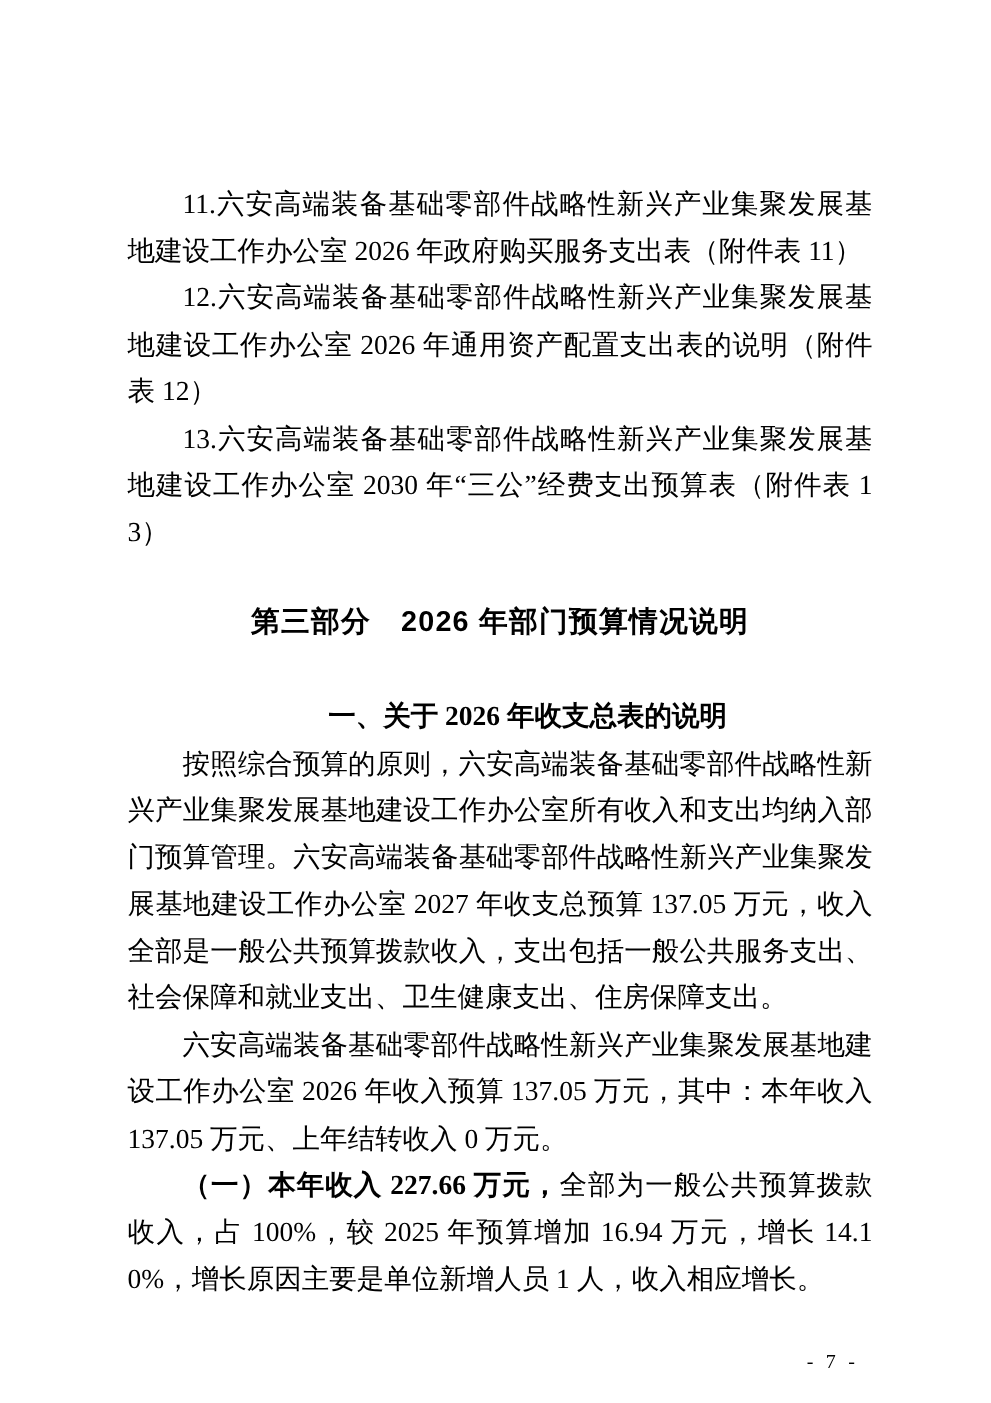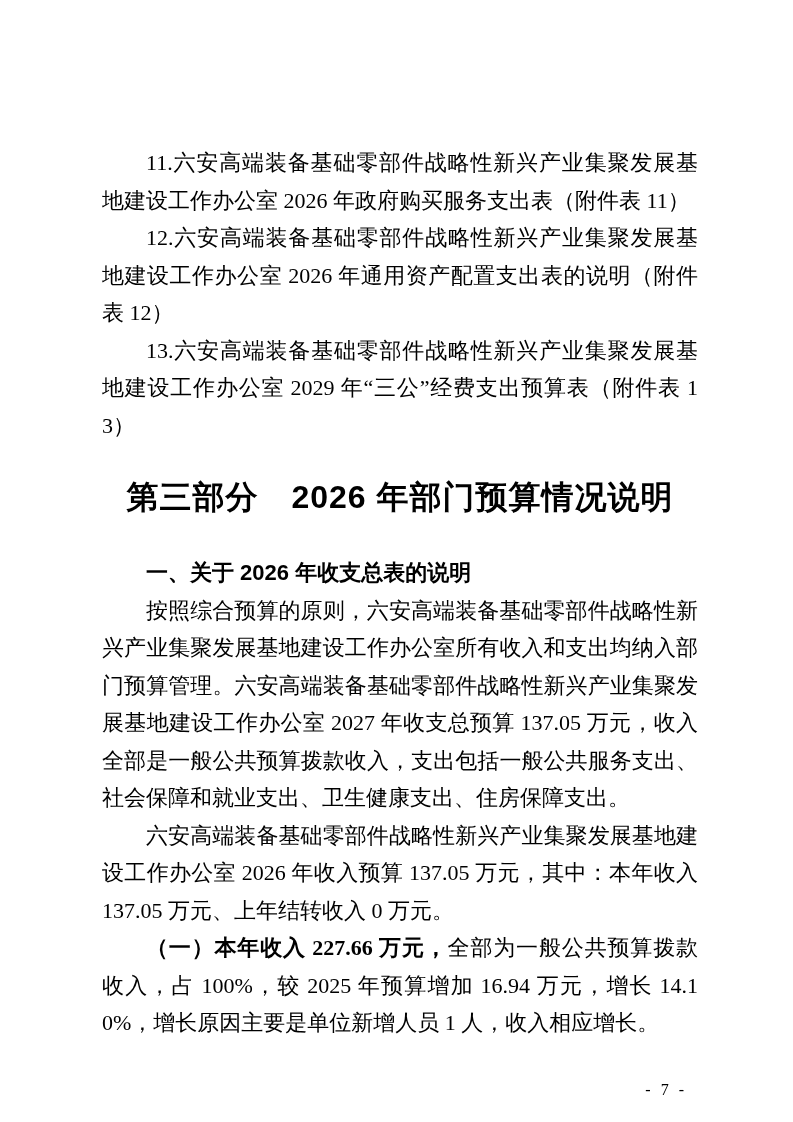--- a/index.html
+++ b/index.html
@@ -29,33 +29,33 @@
     word-break: break-all;
   }
   .attachment-item {
     margin: 0;
     text-indent: 2em;
   }
   .section-title {
     margin: 33px 0 37px 0;
     font-family: "Liberation Sans", "DejaVu Sans", sans-serif;
     font-weight: bold;
-    font-size: 32px;
+    font-size: 23px;
     line-height: 40px;
     text-align: center;
     text-indent: 0;
     letter-spacing: 1px;
   }
   .sub-heading {
     margin: 0;
-    font-family: Liberation Sans, sans-serif;
+    font-family: Liberation Serif, serif;
     font-weight: bold;
     font-size: 22px;
     text-indent: 2em;
-    text-align: left;
+    text-align: center;
   }
   .body-paragraph {
     margin: 0;
     text-indent: 2em;
   }
   .lead-bold {
     font-weight: bold;
   }
   .page-footer {
     position: absolute;
@@ -68,21 +68,21 @@
   }
 </style>
 </head>
 <body>
 
 <div class="page">
   <div class="content">
 
     <p class="attachment-item">11.六安高端装备基础零部件战略性新兴产业集聚发展基地建设工作办公室 2026 年政府购买服务支出表（附件表 11）</p>
     <p class="attachment-item">12.六安高端装备基础零部件战略性新兴产业集聚发展基地建设工作办公室 2026 年通用资产配置支出表的说明（附件表 12）</p>
-    <p class="attachment-item">13.六安高端装备基础零部件战略性新兴产业集聚发展基地建设工作办公室 2029 年“三公”经费支出预算表（附件表 13）</p>
+    <p class="attachment-item">13.六安高端装备基础零部件战略性新兴产业集聚发展基地建设工作办公室 2030 年“三公”经费支出预算表（附件表 13）</p>
 
     <h1 class="section-title">第三部分　2026 年部门预算情况说明</h1>
 
     <h2 class="sub-heading">一、关于 2026 年收支总表的说明</h2>
     <p class="body-paragraph">按照综合预算的原则，六安高端装备基础零部件战略性新兴产业集聚发展基地建设工作办公室所有收入和支出均纳入部门预算管理。六安高端装备基础零部件战略性新兴产业集聚发展基地建设工作办公室 2027 年收支总预算 137.05 万元，收入全部是一般公共预算拨款收入，支出包括一般公共服务支出、社会保障和就业支出、卫生健康支出、住房保障支出。</p>
 
     <p class="body-paragraph">六安高端装备基础零部件战略性新兴产业集聚发展基地建设工作办公室 2026 年收入预算 137.05 万元，其中：本年收入 137.05 万元、上年结转收入 0 万元。</p>
 
     <p class="body-paragraph">
       <span class="lead-bold">（一）本年收入 227.66 万元，</span><span>全部为一般公共预算拨款收入，占 100%，较 2025 年预算增加 16.94 万元，增长 14.10%，增长原因主要是单位新增人员 1 人，收入相应增长。</span>

